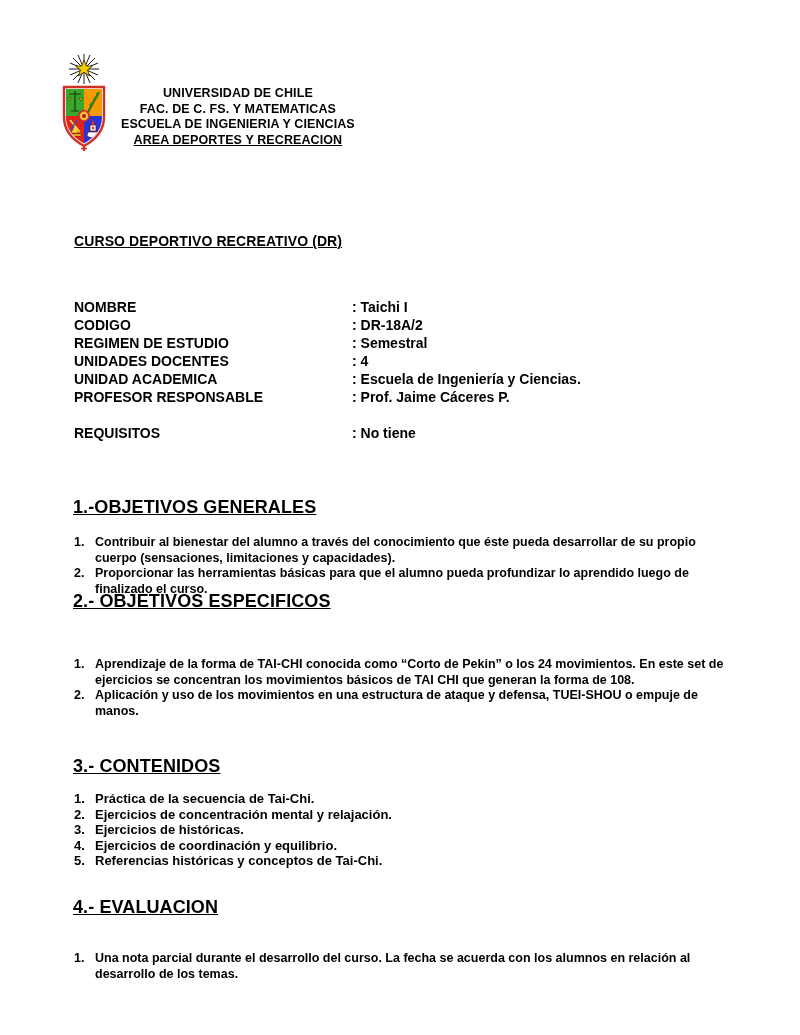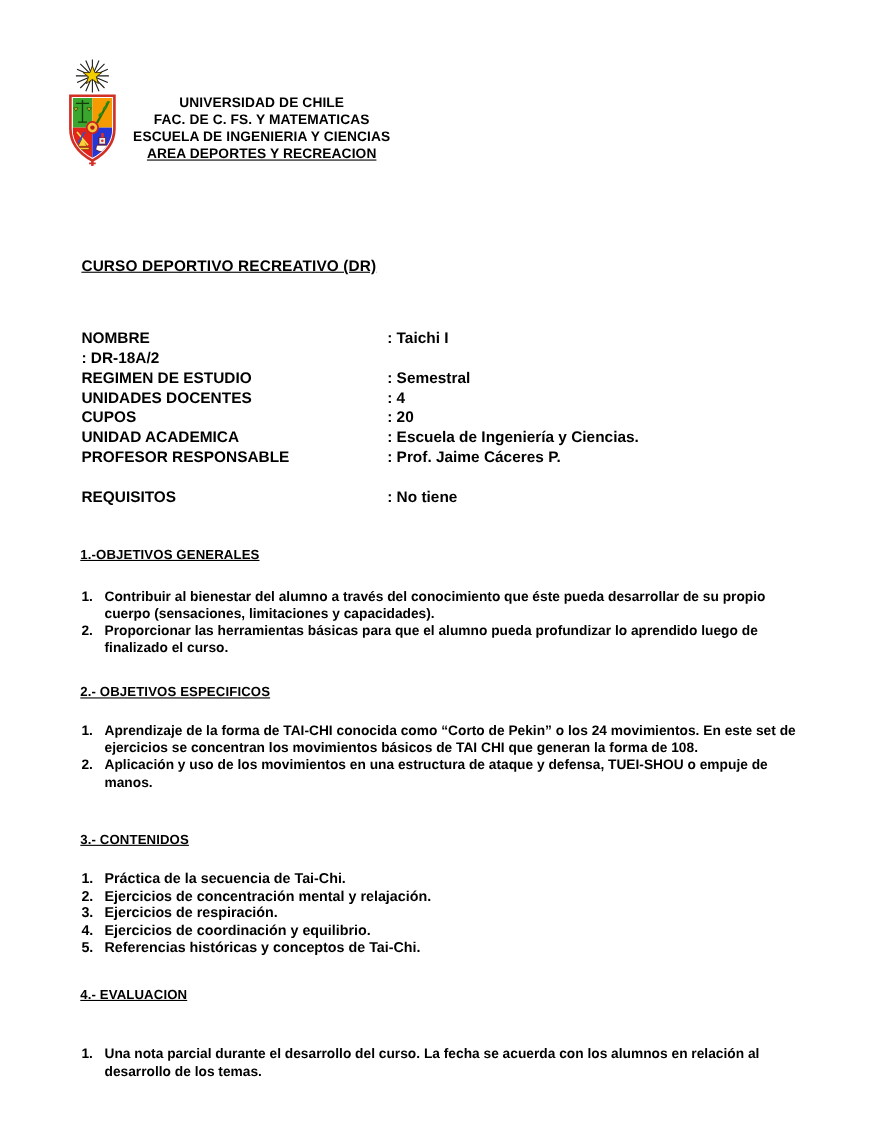--- a/index.html
+++ b/index.html
@@ -17,23 +17,23 @@
   .header-text .uline { text-decoration: underline; }
 
   
   .doc-title { left: 74px; top: 233px; font-size: 14px; text-decoration: underline; letter-spacing: 0.1px; }
   .kv { left: 74px; top: 266px; width: 660px; font-size: 14px; margin-top: 32px; }
   .kv-row { display: flex; height: 18px; line-height: 18px; }
   .kv-label { width: 278px; flex: 0 0 278px; }
   .kv-value { flex: 1; }
 
   
-  .sec-heading { font-size: 12px; text-decoration: underline; letter-spacing: 0.1px; }
+  .sec-heading { font-size: 18px; text-decoration: underline; letter-spacing: 0.1px; }
   .h1 { left: 73px; top: 497px; }
-  .h2 { left: 73px; top: 622px; }
+  .h2 { left: 73px; top: 591px; }
   .h3 { left: 73px; top: 756px; }
   .h4 { left: 73px; top: 897px; }
 
   .items { left: 74px; width: 660px; font-size: 12.5px; line-height: 15.5px; }
   .l1 { top: 535px; }
   .l2 { top: 657px; }
   .l3 { top: 791px; font-size: 13px; line-height: 15.6px; }
   .l4 { top: 951px; }
   .item { display: flex; }
   .item-num { flex: 0 0 21px; width: 21px; }
@@ -117,37 +117,34 @@
 <div class="abs doc-title">CURSO DEPORTIVO RECREATIVO (DR)</div>
 
 <div class="abs kv">
 
     <div class="kv-row">
       <span class="kv-label">NOMBRE</span>
       <span class="kv-value">: Taichi I</span>
     </div>
 
     <div class="kv-row">
+      <span class="kv-label">CODIGO</span>
       <span class="kv-value">: DR-18A/2</span>
     </div>
 
     <div class="kv-row">
       <span class="kv-label">REGIMEN DE ESTUDIO</span>
       <span class="kv-value">: Semestral</span>
     </div>
 
     <div class="kv-row">
       <span class="kv-label">UNIDADES DOCENTES</span>
       <span class="kv-value">: 4</span>
     </div>
 
-    <div class="kv-row">
-      <span class="kv-label">CUPOS</span>
-      <span class="kv-value">: 20</span>
-    </div>
 
     <div class="kv-row">
       <span class="kv-label">UNIDAD ACADEMICA</span>
       <span class="kv-value">: Escuela de Ingeniería y Ciencias.</span>
     </div>
 
     <div class="kv-row">
       <span class="kv-label">PROFESOR RESPONSABLE</span>
       <span class="kv-value">: Prof. Jaime Cáceres P.</span>
     </div>
@@ -197,21 +194,21 @@
       <span class="item-text">Práctica de la secuencia de Tai-Chi.</span>
     </div>
 
     <div class="item">
       <span class="item-num">2.</span>
       <span class="item-text">Ejercicios de concentración mental y relajación.</span>
     </div>
 
     <div class="item">
       <span class="item-num">3.</span>
-      <span class="item-text">Ejercicios de respiración.</span>
+      <span class="item-text">Ejercicios de históricas.</span>
     </div>
 
     <div class="item">
       <span class="item-num">4.</span>
       <span class="item-text">Ejercicios de coordinación y equilibrio.</span>
     </div>
 
     <div class="item">
       <span class="item-num">5.</span>
       <span class="item-text">Referencias históricas y conceptos de Tai-Chi.</span>

